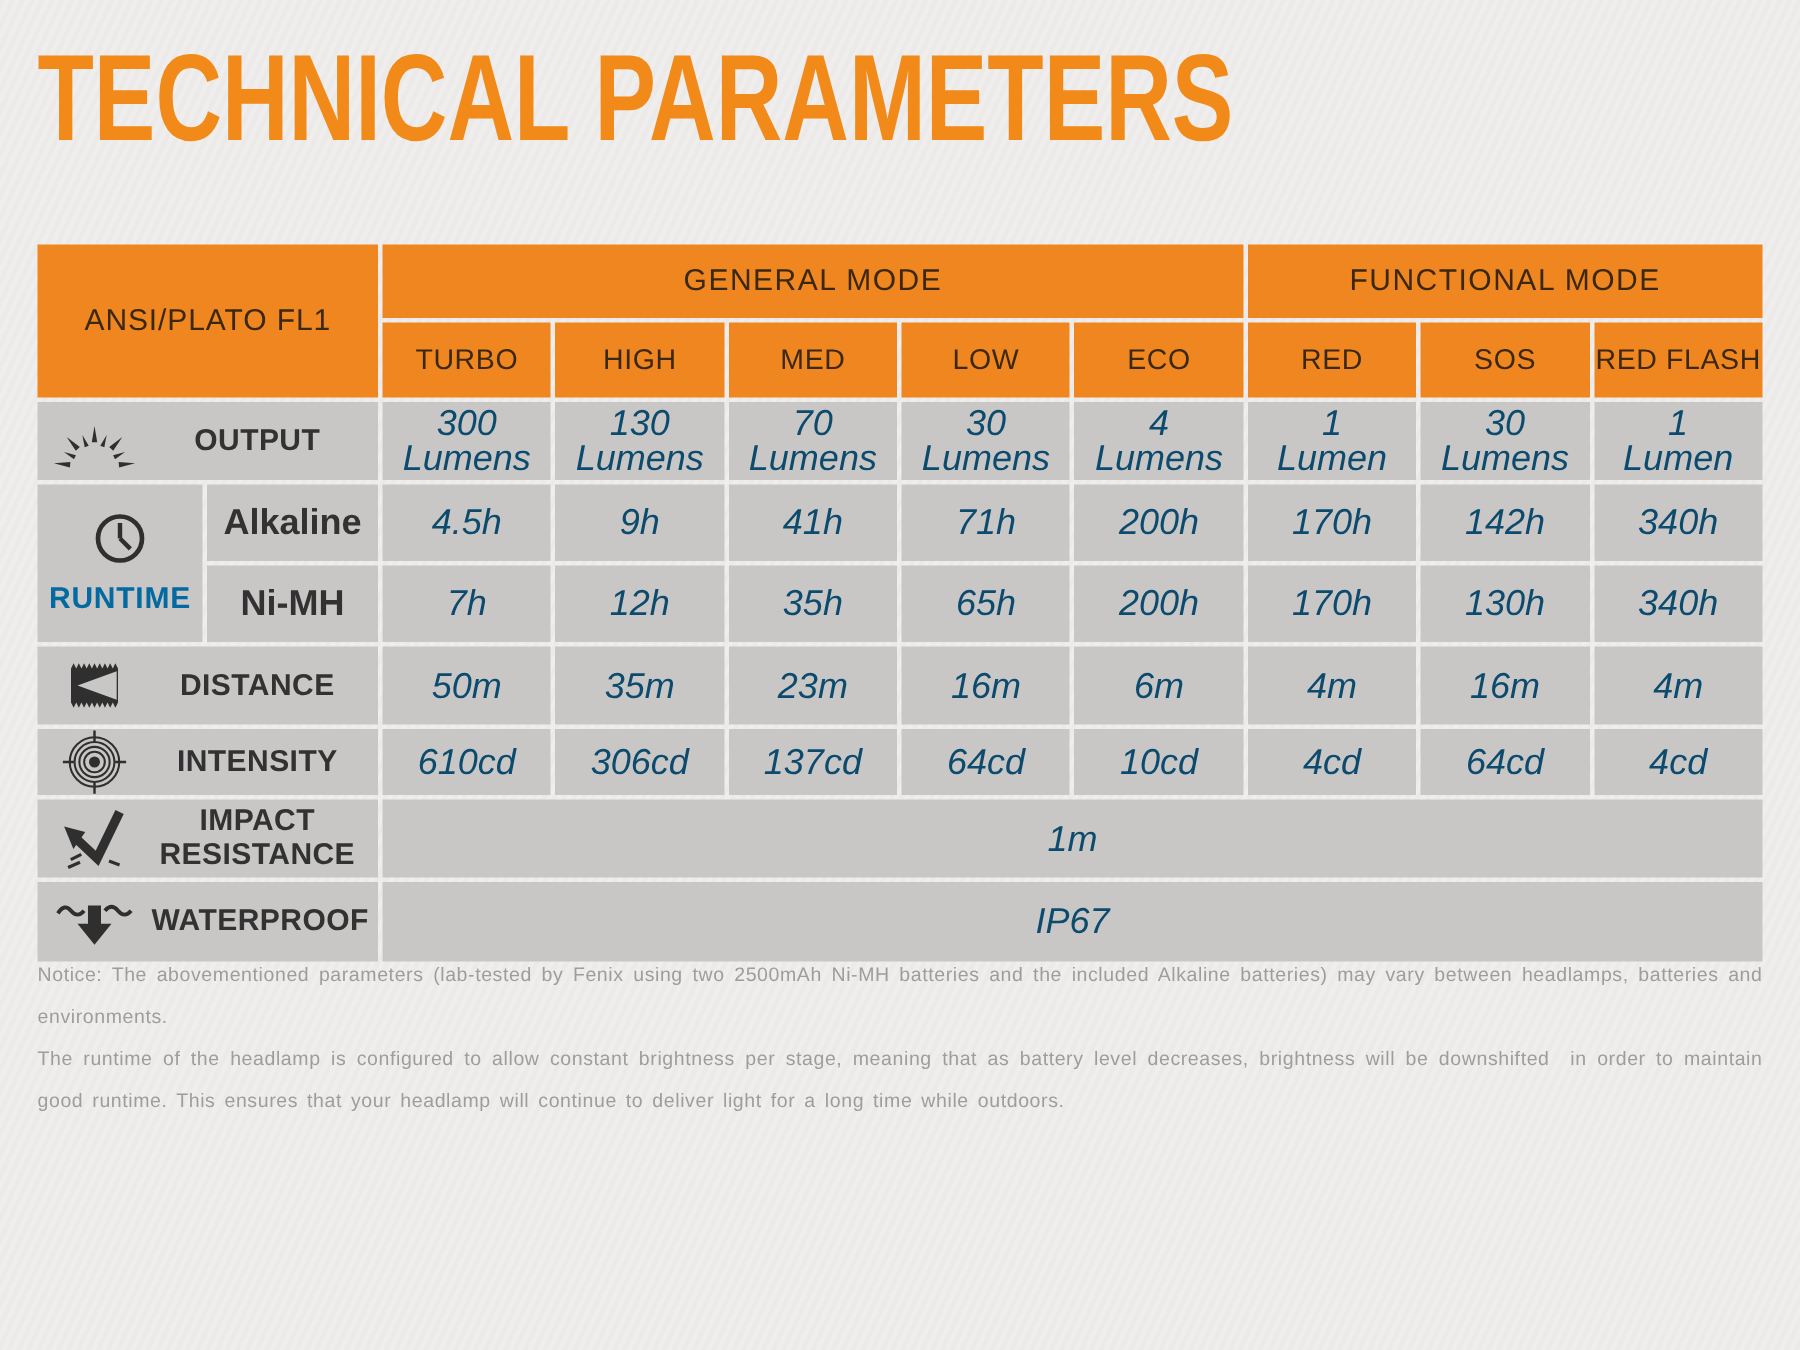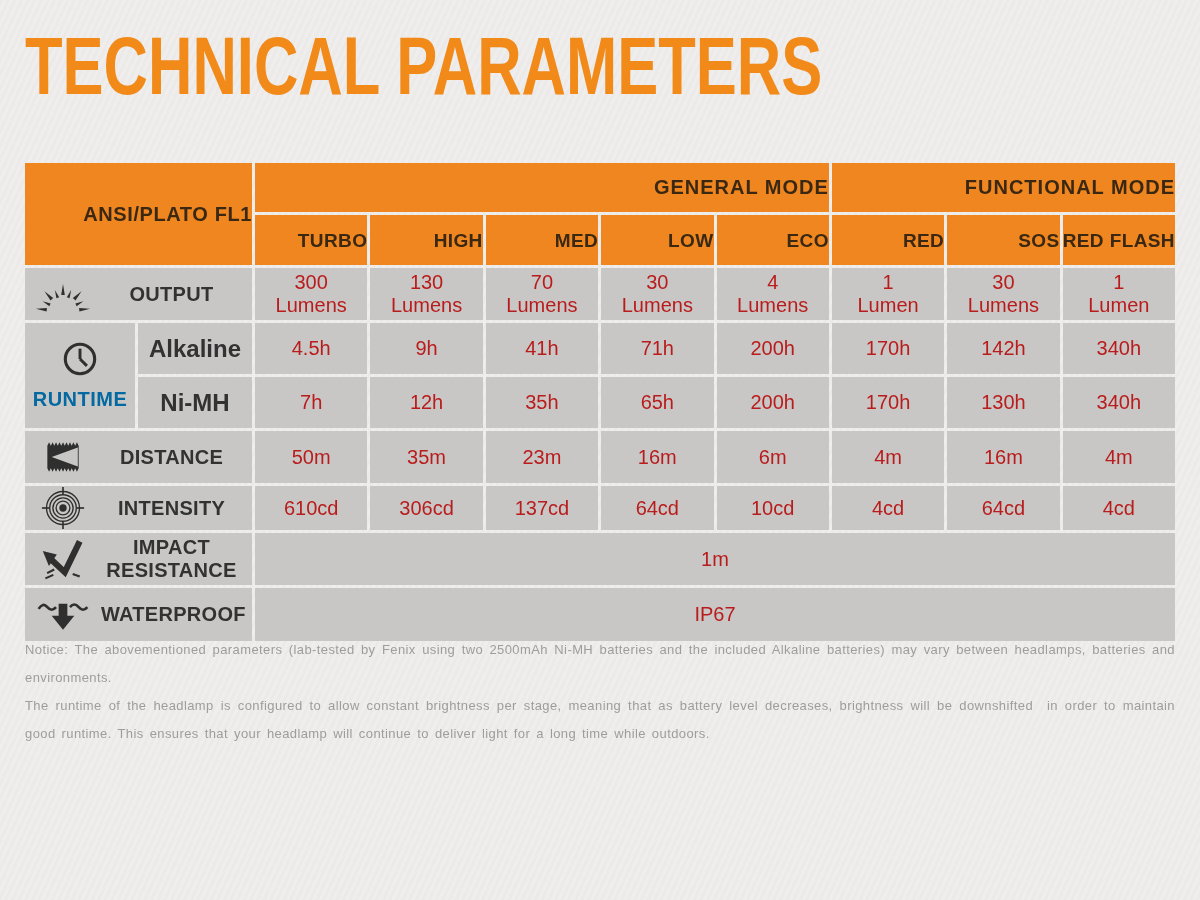--- a/index.html
+++ b/index.html
@@ -26,28 +26,28 @@
   table.params {
     position:absolute; left:22px; top:160px;
     width:1156px;
     border-collapse:separate; border-spacing:3px;
     table-layout:fixed;
   }
   col.c-icon  { width:110px; }
   col.c-label { width:114px; }
   td { padding:0; vertical-align:middle; text-align:center; overflow:hidden; }
   td.h {
-    background:#ef861f; color:#3b2813; font-weight:bold;text-align:right;
+    background:#ef861f; color:#3b2813; font-weight:normal;
   }
   td.corner   { font-size:20px; letter-spacing:0.6px; }
   td.group    { font-size:20px; letter-spacing:1px; height:49px; }
   td.mode     { font-size:19px; line-height:21px; height:50px; letter-spacing:0.4px; }
   td.cell {
-    background:#c8c7c5; color:#b91c1c;
-    font-size:20px; line-height:23px;
+    background:#c8c7c5; color:#0c4a6e;
+    font-size:24px; line-height:23px;font-style:italic;
   }
   td.labelcell { background:#c8c7c5; }
   .lc { display:flex; align-items:center; width:100%; }
   .lc .icn { flex:0 0 76px; display:flex; justify-content:center; align-items:center; }
   .lc .lbl {
     flex:1 1 auto; text-align:center; padding-right:10px;
     color:#323232; font-weight:bold; font-size:20px; line-height:23px; letter-spacing:0.3px;
   }
   .lc-col {
     display:flex; flex-direction:column; align-items:center; justify-content:center;

